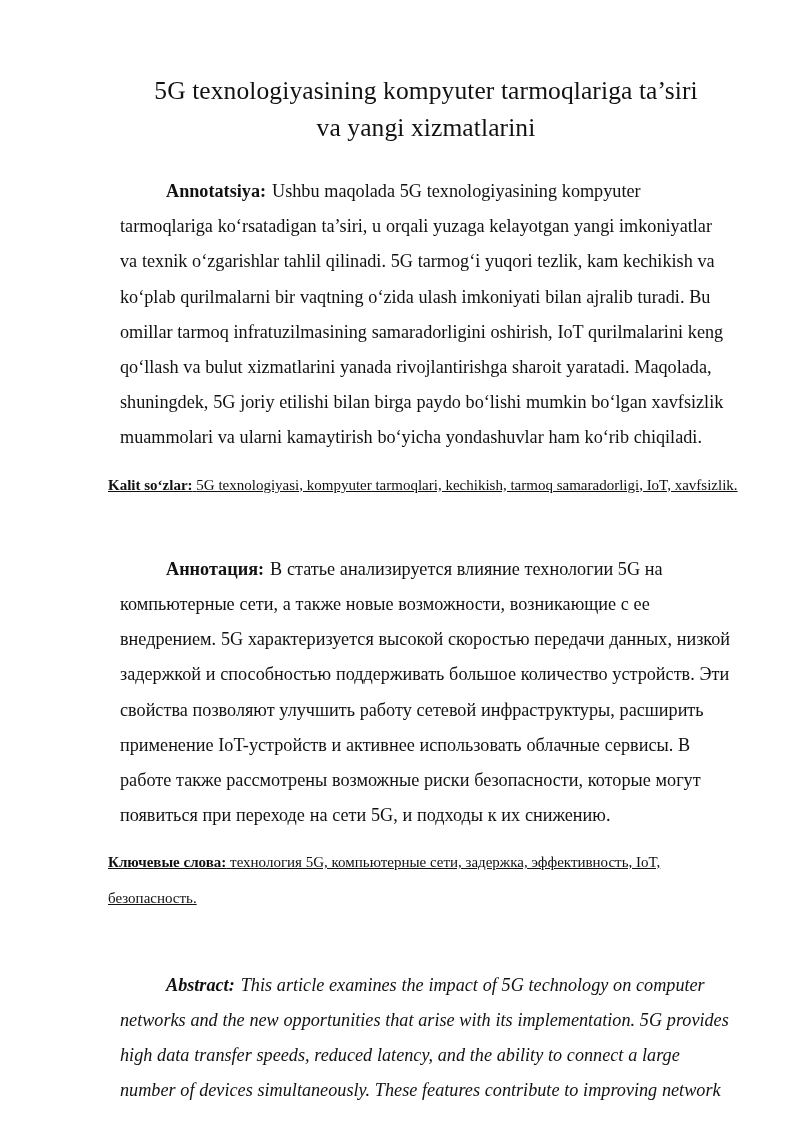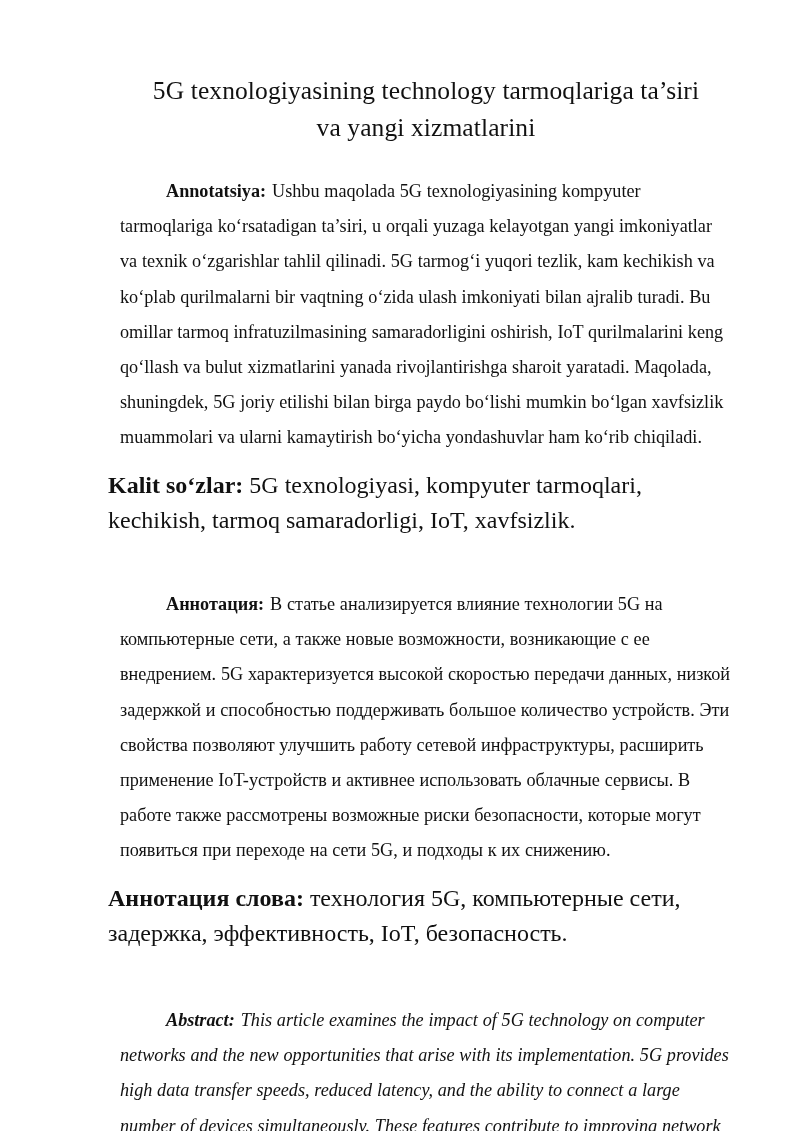--- a/index.html
+++ b/index.html
@@ -59,44 +59,45 @@
   }
   .lead-label {
     font-weight: 700;
   }
   .lead-gap {
     display: inline-block;
     width: 6px;
   }
   .keywords {
     margin: 0;
-    font-size: 24px;
+    font-size: 15px;
     line-height: 35.2px;
     text-align: left;
+    text-decoration: underline;
   }
   .kw-label {
     font-weight: 700;
   }
 </style>
 </head>
 <body>
 
 <div class="page">
   <div class="content">
 
-    <h1 class="doc-title"><span>5G texnologiyasining technology tarmoqlariga ta’siri</span><br><span>va yangi xizmatlarini</span></h1>
+    <h1 class="doc-title"><span>5G texnologiyasining kompyuter tarmoqlariga ta’siri</span><br><span>va yangi xizmatlarini</span></h1>
 
     <section class="abstract-block">
       <p class="para indented"><span class="lead-label">Annotatsiya:</span><span class="lead-gap"></span><span>Ushbu maqolada 5G texnologiyasining kompyuter tarmoqlariga koʻrsatadigan ta’siri, u orqali yuzaga kelayotgan yangi imkoniyatlar va texnik oʻzgarishlar tahlil qilinadi. 5G tarmogʻi yuqori tezlik, kam kechikish va koʻplab qurilmalarni bir vaqtning oʻzida ulash imkoniyati bilan ajralib turadi. Bu omillar tarmoq infratuzilmasining samaradorligini oshirish, IoT qurilmalarini keng qoʻllash va bulut xizmatlarini yanada rivojlantirishga sharoit yaratadi. Maqolada, shuningdek, 5G joriy etilishi bilan birga paydo boʻlishi mumkin boʻlgan xavfsizlik muammolari va ularni kamaytirish boʻyicha yondashuvlar ham koʻrib chiqiladi.</span></p>
       <p class="keywords"><span class="kw-label">Kalit soʻzlar:</span> <span>5G texnologiyasi, kompyuter tarmoqlari, kechikish, tarmoq samaradorligi, IoT, xavfsizlik.</span></p>
     </section>
 
     <section class="abstract-block second">
       <p class="para indented"><span class="lead-label">Аннотация:</span><span class="lead-gap"></span><span>В статье анализируется влияние технологии 5G на компьютерные сети, а также новые возможности, возникающие с ее внедрением. 5G характеризуется высокой скоростью передачи данных, низкой задержкой и способностью поддерживать большое количество устройств. Эти свойства позволяют улучшить работу сетевой инфраструктуры, расширить применение IoT-устройств и активнее использовать облачные сервисы. В работе также рассмотрены возможные риски безопасности, которые могут появиться при переходе на сети 5G, и подходы к их снижению.</span></p>
-      <p class="keywords"><span class="kw-label">Аннотация слова:</span> <span>технология 5G, компьютерные сети, задержка, эффективность, IoT, безопасность.</span></p>
+      <p class="keywords"><span class="kw-label">Ключевые слова:</span> <span>технология 5G, компьютерные сети, задержка, эффективность, IoT, безопасность.</span></p>
     </section>
 
     <section class="abstract-block third">
       <p class="para indented"><span class="lead-label">Abstract:</span><span class="lead-gap"></span><span>This article examines the impact of 5G technology on computer networks and the new opportunities that arise with its implementation. 5G provides high data transfer speeds, reduced latency, and the ability to connect a large number of devices simultaneously. These features contribute to improving network</span></p>
     </section>
 
   </div>
 </div>
 
 </body></html>

